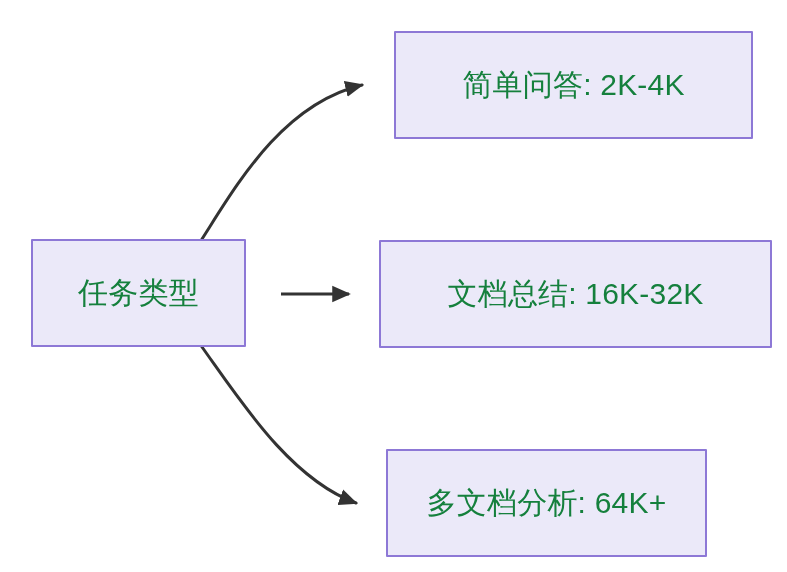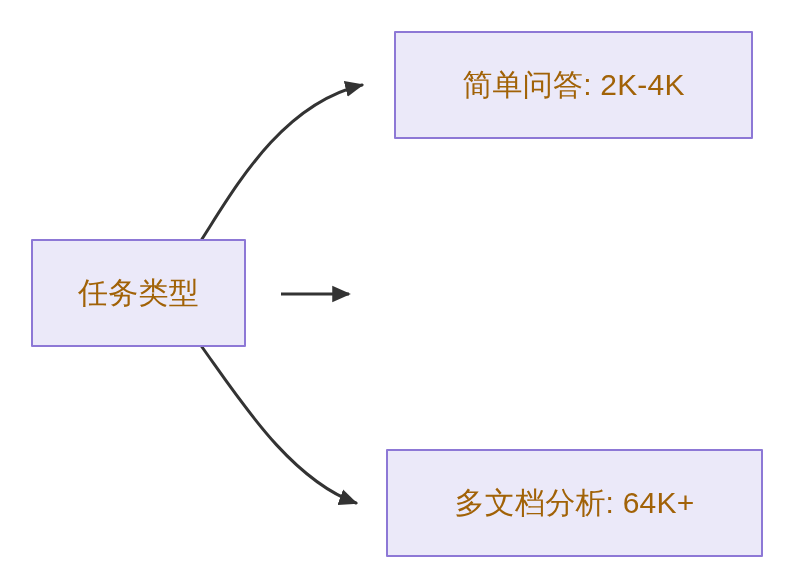--- a/index.html
+++ b/index.html
@@ -34,21 +34,21 @@
     box-sizing: border-box;
     background: #ebe9f9;
     border: 2px solid #8d78d6;
     border-radius: 1px;
     display: flex;
     align-items: center;
     justify-content: center;
     text-align: center;
   }
   .node-label {
-    color: #a16207;
+    color: #15803d;
     font-size: 30px;
     line-height: 1.2;
     letter-spacing: 0.2px;
     white-space: nowrap;
   }
   #node-source {
     left: 31px;
     top: 239px;
     width: 215px;
     height: 108px;
@@ -61,21 +61,21 @@
   }
   #node-doc-summary {
     left: 379px;
     top: 240px;
     width: 393px;
     height: 108px;
   }
   #node-multidoc {
     left: 386px;
     top: 449px;
-    width: 377px;
+    width: 321px;
     height: 108px;
   }
 </style>
 </head>
 <body>
 
 <div id="diagram-canvas">
 
   <svg id="edge-layer" viewBox="0 0 787 572" width="787" height="572" xmlns="http://www.w3.org/2000/svg">
     <defs>
@@ -92,18 +92,21 @@
   </svg>
 
   <div class="node" id="node-source">
     <span class="node-label">任务类型</span>
   </div>
 
   <div class="node" id="node-simple-qa">
     <span class="node-label">简单问答: 2K-4K</span>
   </div>
 
+  <div class="node" id="node-doc-summary">
+    <span class="node-label">文档总结: 16K-32K</span>
+  </div>
 
   <div class="node" id="node-multidoc">
     <span class="node-label">多文档分析: 64K+</span>
   </div>
 
 </div>
 
 </body></html>

